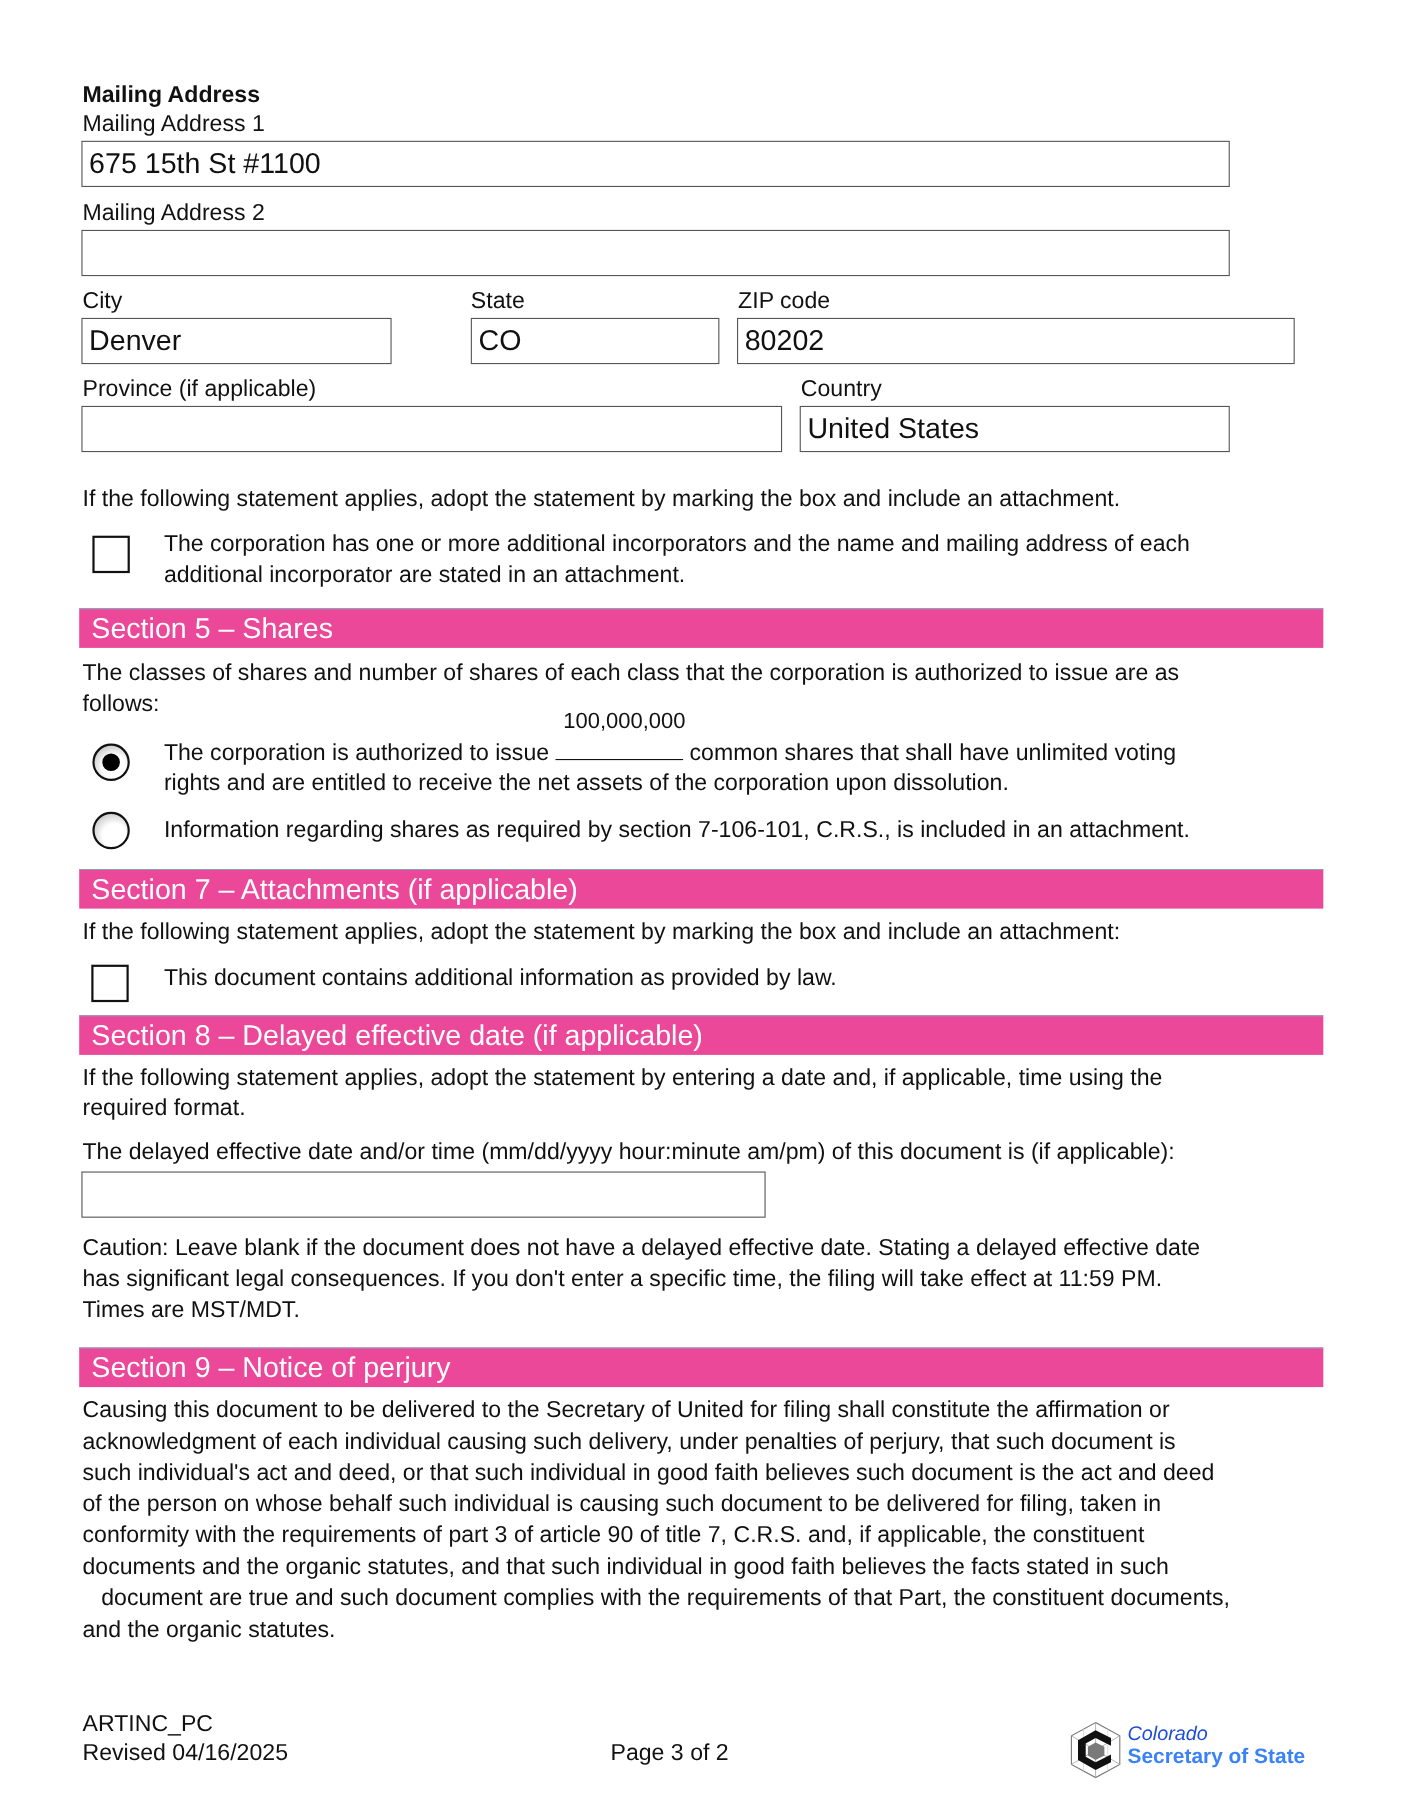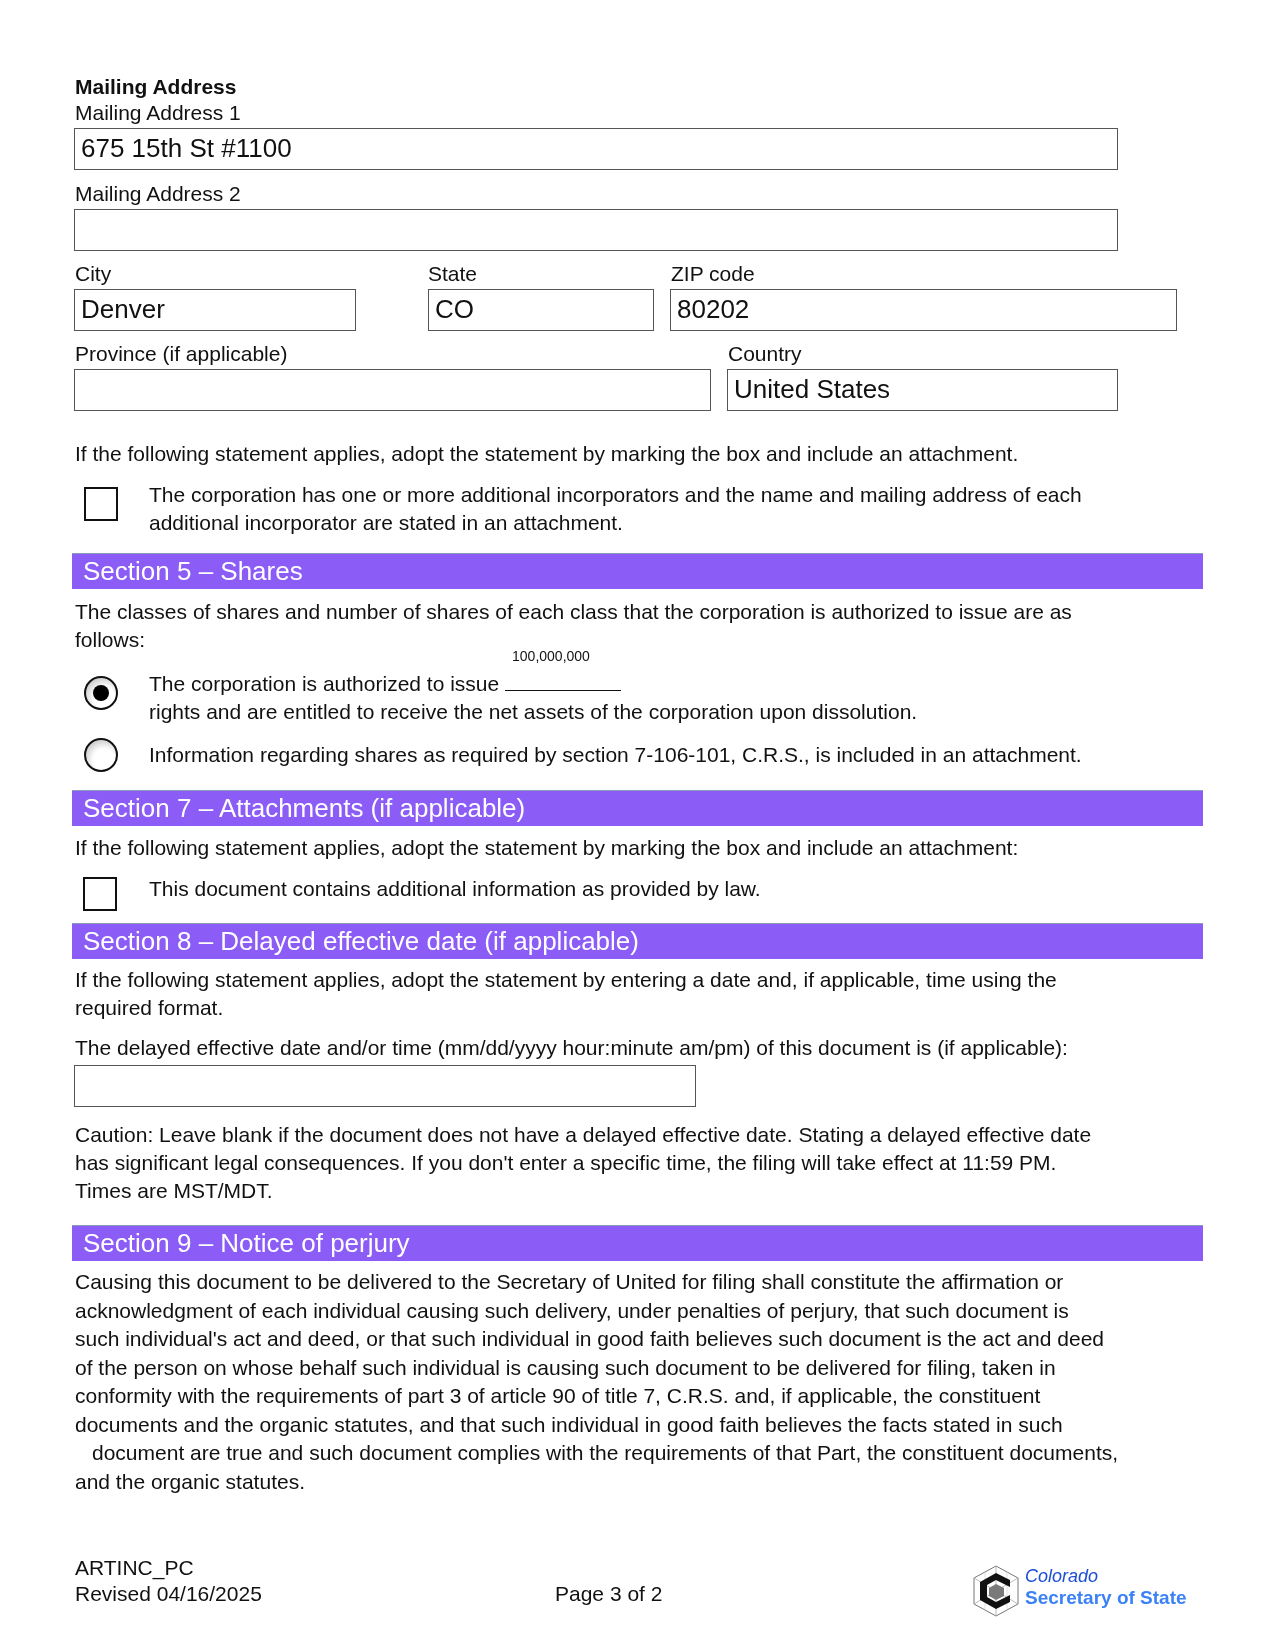--- a/index.html
+++ b/index.html
@@ -52,21 +52,21 @@
       left: 7px; top: 7px;
       width: 16px; height: 16px;
       border-radius: 50%;
       background: #000000;
     }
     .section-bar {
       position: absolute;
       left: 72px;
       width: 1131px;
       height: 36px;
-      background: #8b5cf6;
+      background: #ec4899;
       border-top: 1px solid #8a9cb9;
       box-sizing: border-box;
     }
     .section-bar span {
       position: absolute;
       left: 11px;
       top: 1px;
       color: #ffffff;
       font-size: 26px;
       line-height: 32px;
@@ -77,21 +77,21 @@
       position: relative;
       width: 116px;
       border-bottom: 1.5px solid #111;
       height: 20px;
       vertical-align: baseline;
     }
     .blank-value {
       position: absolute;
       left: 7px;
       top: -22px;
-      font-size: 14px;
+      font-size: 20px;
       line-height: 16px;
       white-space: nowrap;
     }
     .logo-text-1 { font-size: 18px; line-height: 20px; color: #1d4ed8; font-style: italic; }
     .logo-text-2 { font-size: 19px; line-height: 22px; font-weight: bold; color: #3b82f6; }
   </style>
 </head>
 <body>
 
 <div class="abs txt bold" style="left:75px; top:73px;">Mailing Address</div>
@@ -123,21 +123,21 @@
 <div class="abs txt" style="left:149px; top:509px;">additional incorporator are stated in an attachment.</div>
 
 <div class="section-bar" style="top:553px;">
   <span>Section 5 – Shares</span>
 </div>
 <div class="abs txt" style="left:75px; top:598px;"> The classes of shares and number of shares of each class that the corporation is authorized to issue are as</div>
 <div class="abs txt" style="left:75px; top:626px;">follows:</div>
 
 <div class="radio selected" style="left:84px; top:676px;"></div>
 <div class="abs txt" style="left:149px; top:670px;">
-  <span>The corporation is authorized to issue </span><span class="blank-line"><span class="blank-value">100,000,000</span></span>
+  <span>The corporation is authorized to issue </span><span class="blank-line"><span class="blank-value">100,000,000</span></span><span> common shares that shall have unlimited voting</span>
 </div>
 <div class="abs txt" style="left:149px; top:698px;">rights and are entitled to receive the net assets of the corporation upon dissolution.</div>
 
 <div class="radio" style="left:84px; top:738px;"></div>
 <div class="abs txt" style="left:149px; top:741px;">Information regarding shares as required by section 7-106-101, C.R.S., is included in an attachment.</div>
 
 <div class="section-bar" style="top:790px;">
   <span>Section 7 – Attachments (if applicable)</span>
 </div>
 <div class="abs txt" style="left:75px; top:834px;">If the following statement applies, adopt the statement by marking the box and include an attachment:</div>

